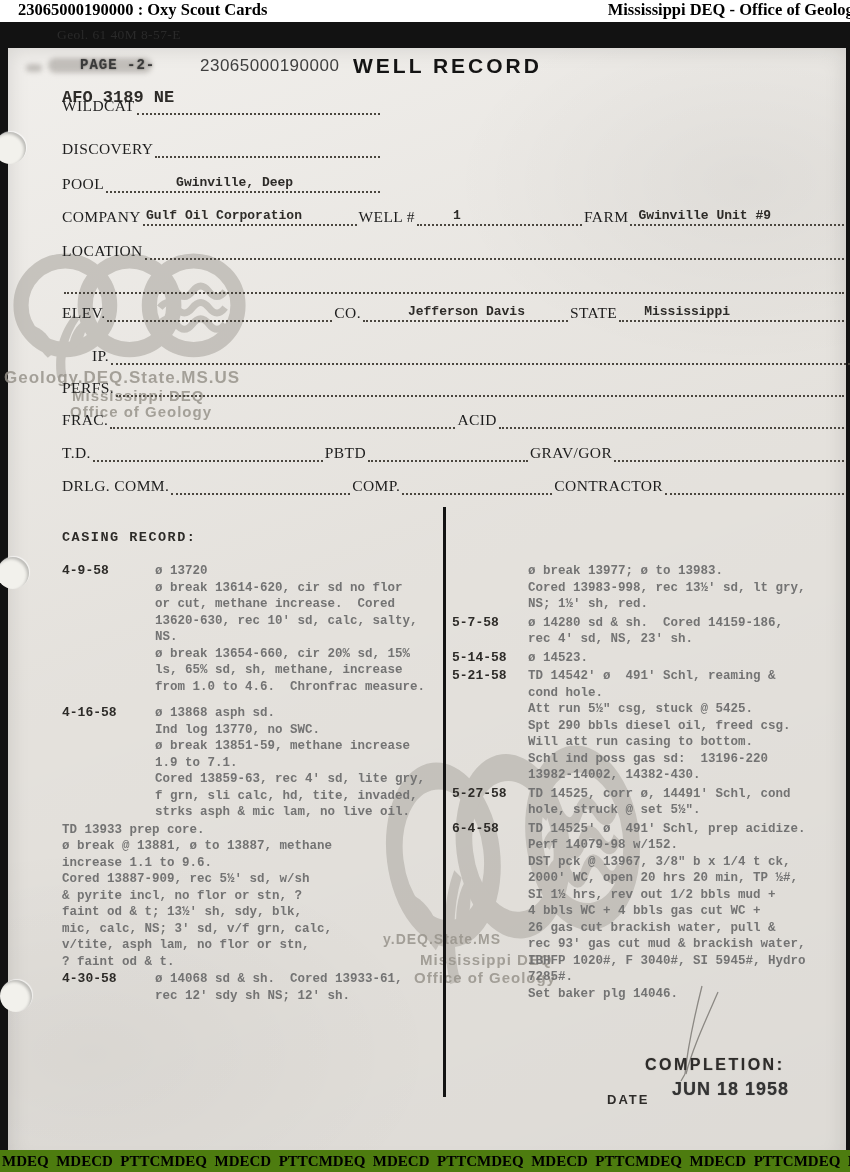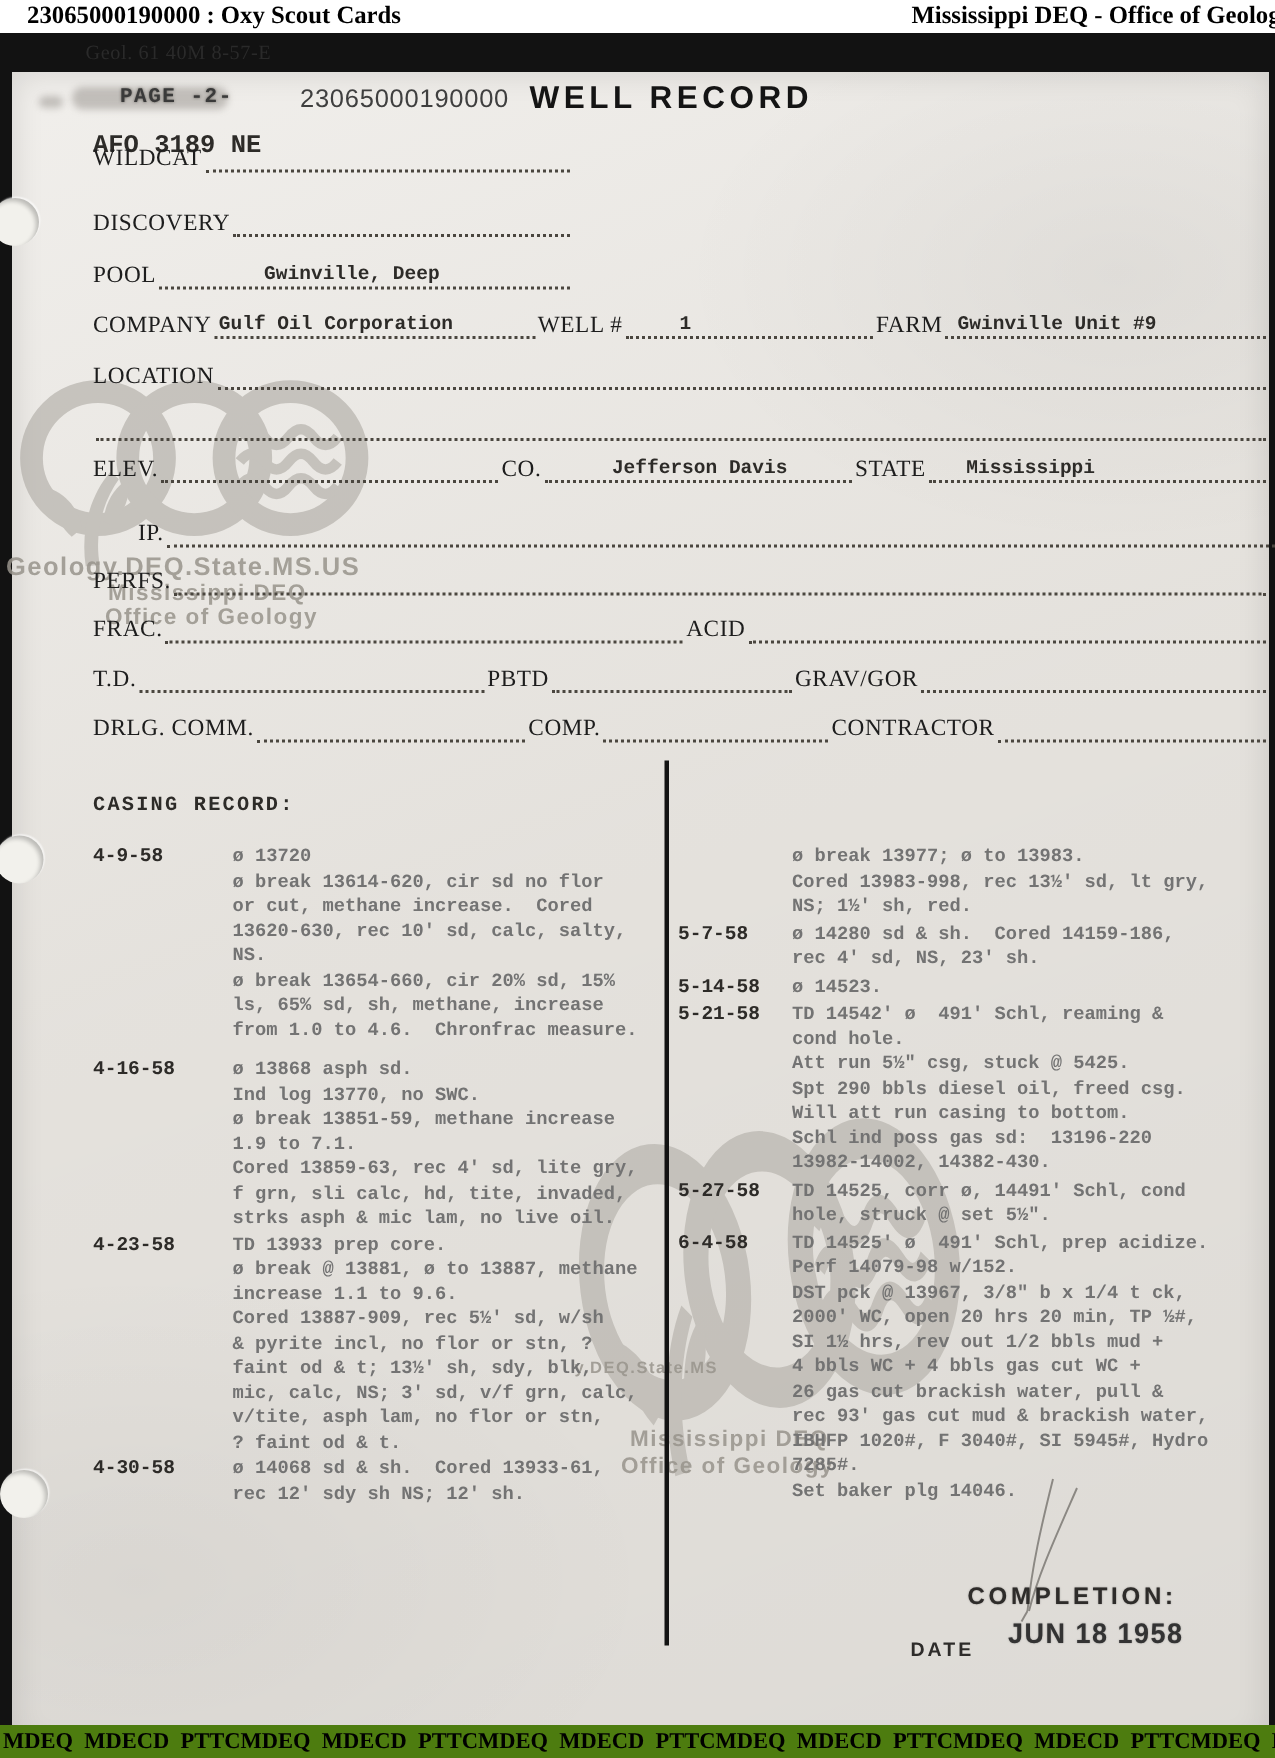--- a/index.html
+++ b/index.html
@@ -128,21 +128,21 @@
     <path d="M126,52 q7,-9 14,0 q7,9 14,0 q7,-9 14,0 q7,9 14,0"></path>
     <path d="M126,66 q7,-9 14,0 q7,9 14,0 q7,-9 14,0 q7,9 14,0"></path>
   </g>
   <g fill="currentColor">
     <path d="M38,112 C35,92 40,72 52,58 L57,62 C47,76 43,94 46,111 Z"></path>
     <path d="M30,95 C22,88 18,78 19,68 C28,72 34,80 36,90 Z"></path>
     <path d="M52,88 C60,82 64,72 62,62 C54,67 49,76 48,86 Z"></path>
   </g>
 </svg>
 
-<div class="wm-txt abs" style="left:383px;top:906px;font-size:11px;z-index:4;">y.DEQ.State.MS</div>
+<div class="wm-txt abs" style="left:383px;top:931px;font-size:14px;z-index:4;">y.DEQ.State.MS</div>
 <div class="wm-txt abs" style="left:420px;top:951px;font-size:15px;z-index:4;">Mississippi DEQ</div>
 <div class="wm-txt abs" style="left:414px;top:969px;font-size:15px;z-index:4;">Office of Geology</div>
 
 <div class="abs imprint lbl" style="left:57px;top:27px;">Geol. 61 40M 8-57-E</div>
 
 <div class="smudge" style="left:48px;top:58px;width:104px;height:15px;"></div>
 <div class="smudge" style="left:26px;top:64px;width:16px;height:8px;"></div>
 <div class="abs mono page-label" style="left:56px;top:57px;margin-left:24px;">PAGE -2-</div>
 <div class="abs api-num" style="left:200px;top:56px;">23065000190000</div>
 <div class="abs doc-title" style="left:353px;top:54px;">WELL RECORD</div>
@@ -258,21 +258,20 @@
       <div class="edate">4-16-58</div>
       <div class="etext">ø 13868 asph sd.
 Ind log 13770, no SWC.
 ø break 13851-59, methane increase
 1.9 to 7.1.
 Cored 13859-63, rec 4' sd, lite gry,
 f grn, sli calc, hd, tite, invaded,
 strks asph &amp; mic lam, no live oil.</div>
     </div>
     <div class="entry">
-      <div class="edate">4-23-58</div>
       <div class="etext">TD 13933 prep core.
 ø break @ 13881, ø to 13887, methane
 increase 1.1 to 9.6.
 Cored 13887-909, rec 5½' sd, w/sh
 &amp; pyrite incl, no flor or stn, ?
 faint od &amp; t; 13½' sh, sdy, blk,
 mic, calc, NS; 3' sd, v/f grn, calc,
 v/tite, asph lam, no flor or stn,
 ? faint od &amp; t.</div>
     </div>

